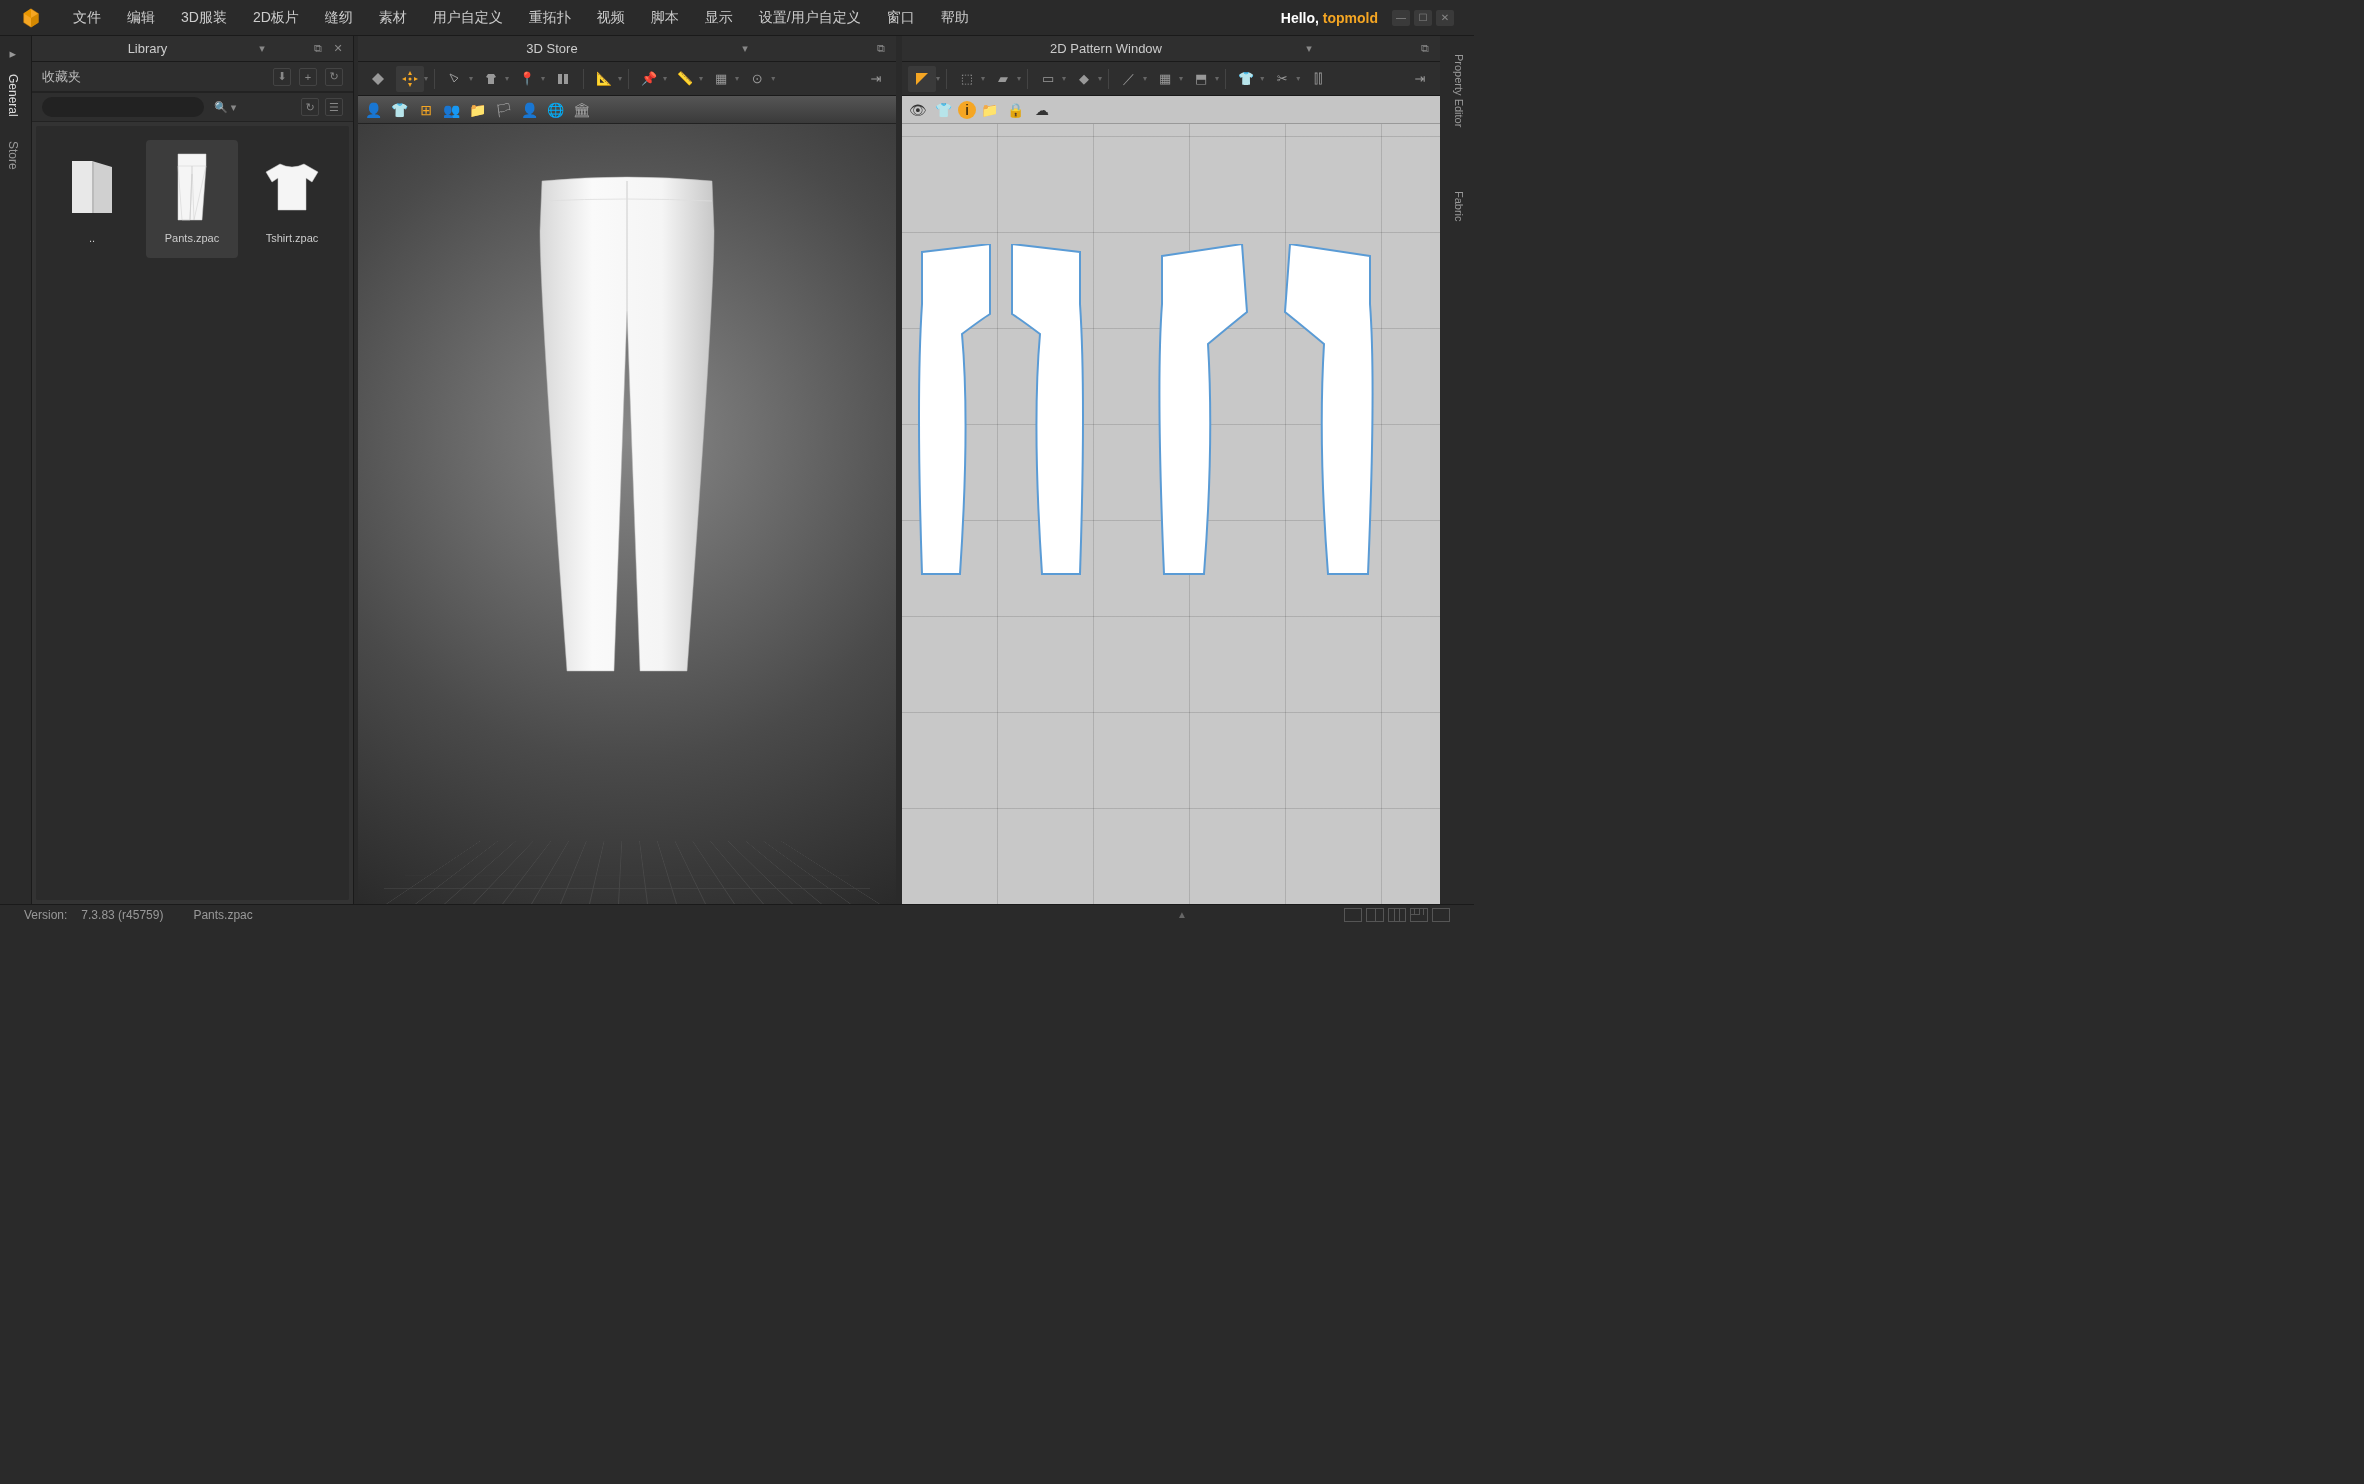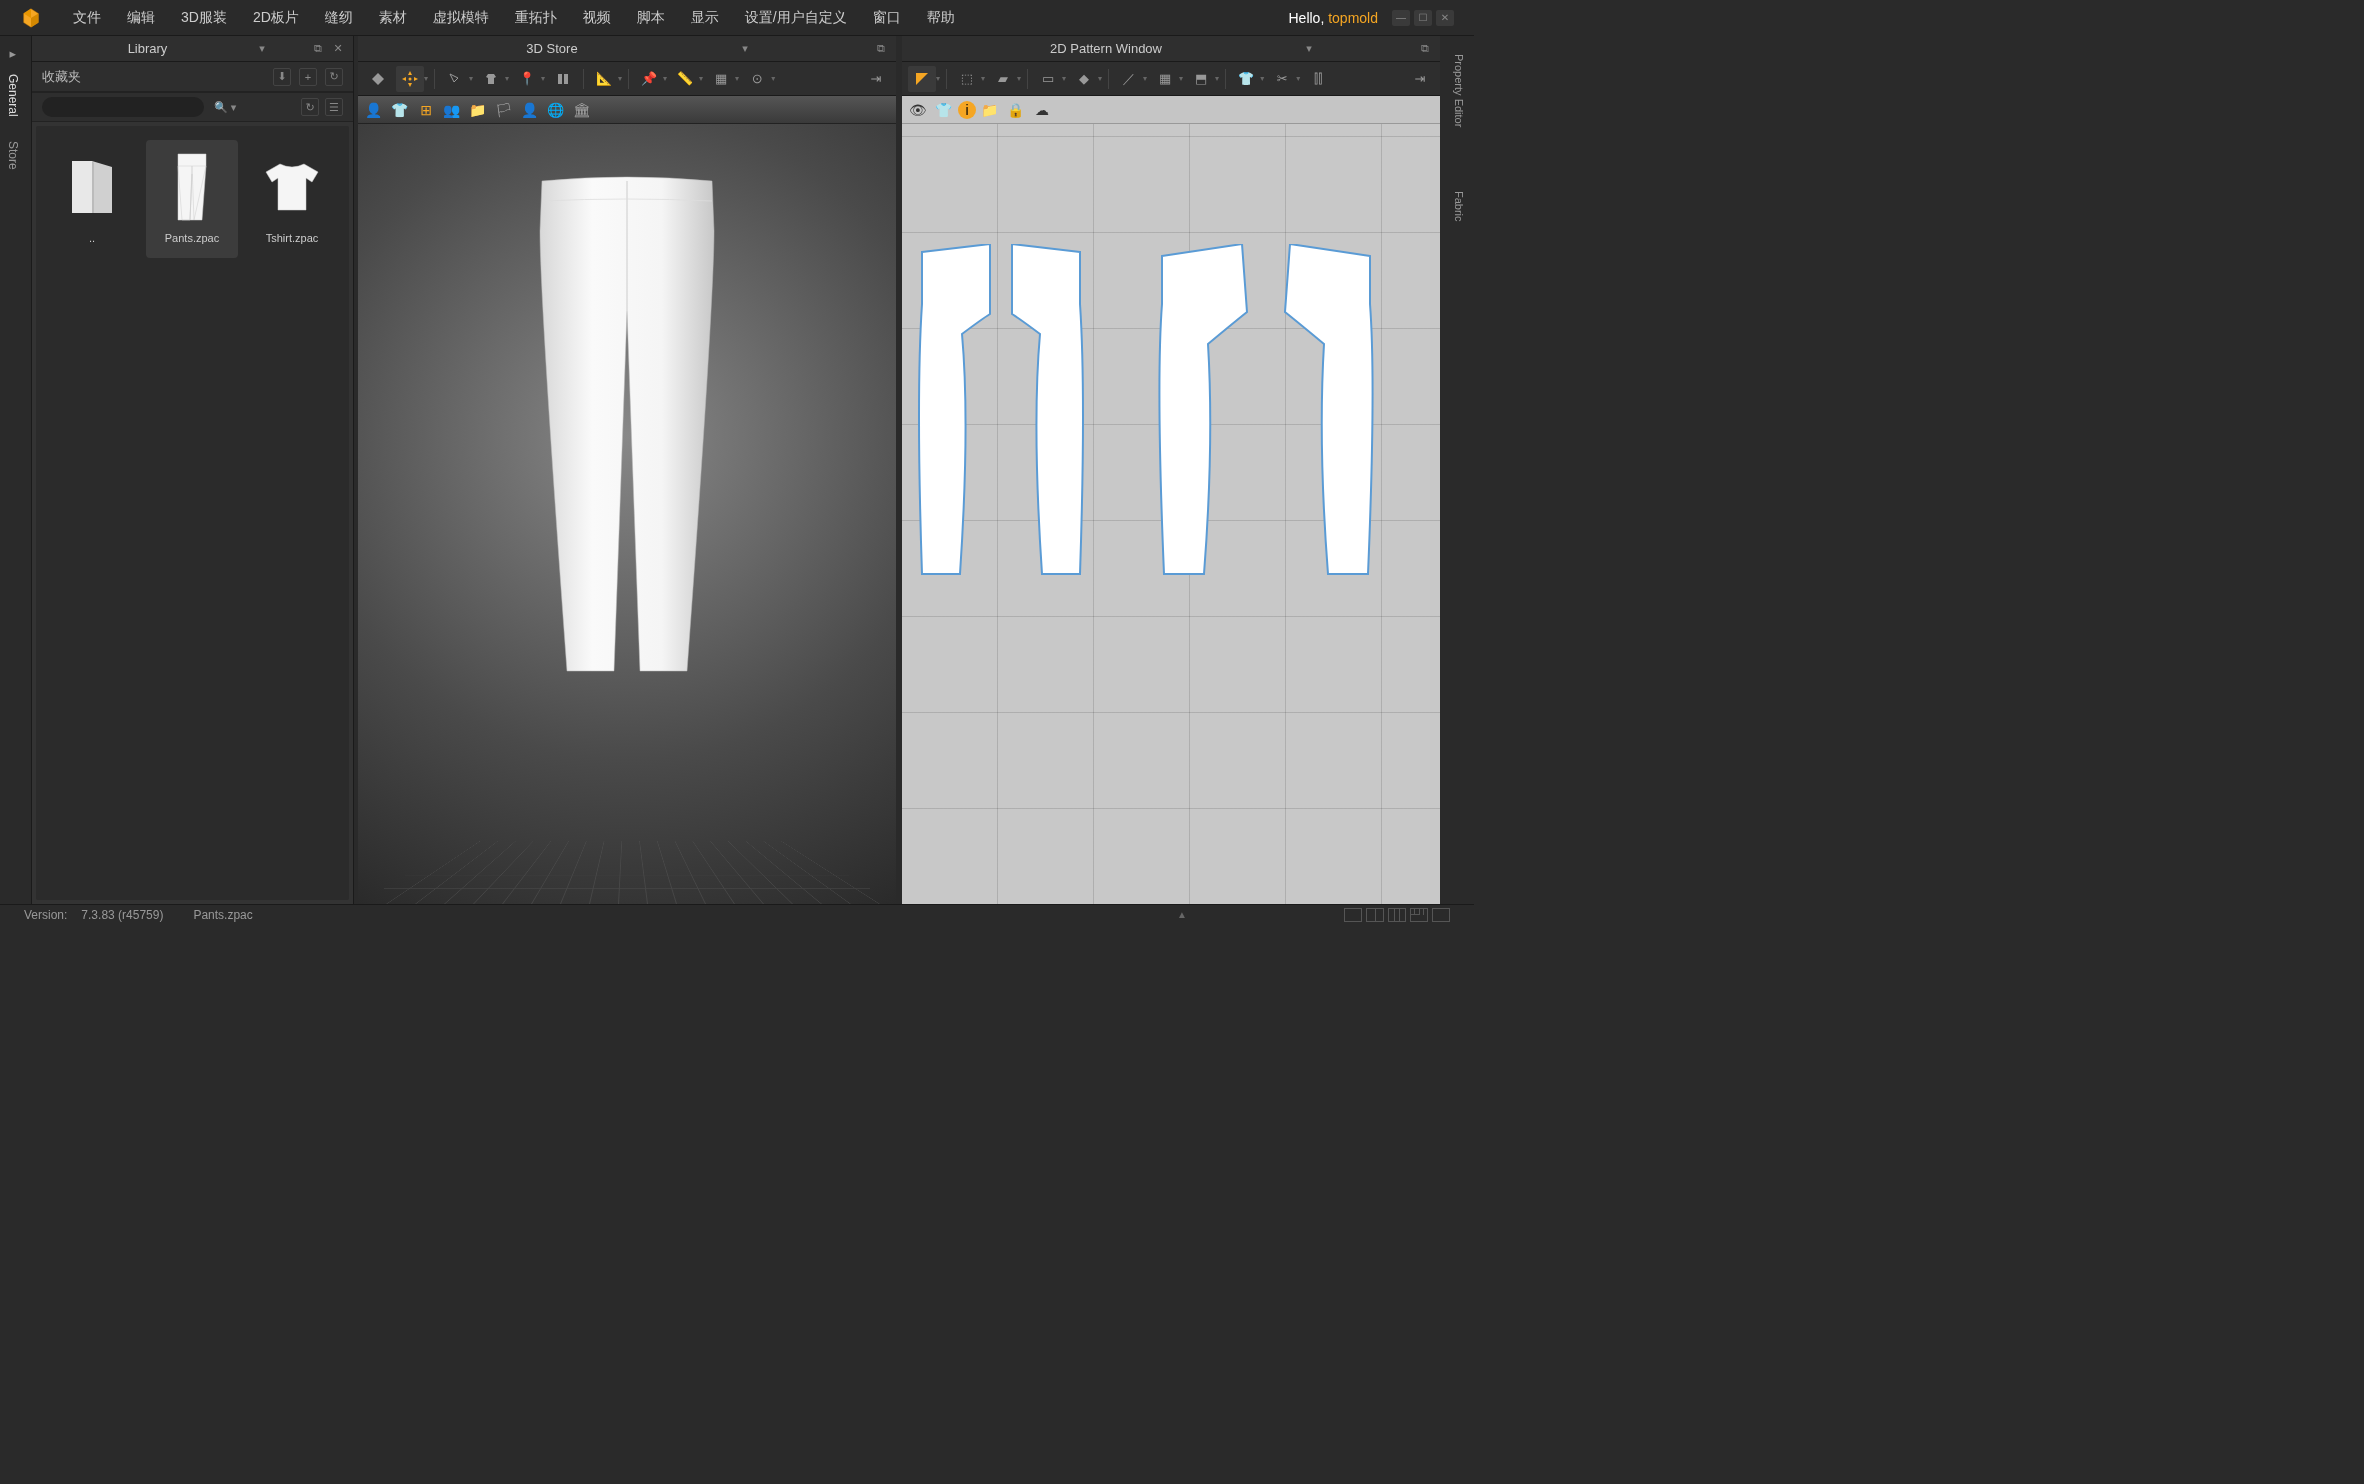--- a/index.html
+++ b/index.html
@@ -1,21 +1,21 @@
 <!DOCTYPE html>
 <html><head>
 <meta charset="utf-8">
 <style>
 * { margin:0; padding:0; box-sizing:border-box; font-family:"Segoe UI",Arial,sans-serif; }
 body { background:#2a2a2a; color:#aaa; font-size:13px; overflow:hidden; width:1474px; height:924px; }
 .menubar { height:36px; background:#2a2a2a; display:flex; align-items:center; padding:0 20px; border-bottom:1px solid #1a1a1a; }
 .logo { width:22px; height:22px; margin-right:18px; }
 .logo svg { width:100%; height:100%; }
 .menu-item { padding:0 13px; color:#ccc; font-size:14px; cursor:pointer; height:36px; display:flex; align-items:center; }
-.hello { margin-left:auto; color:#fff; font-weight:400; font-size:14px; }
+.hello { margin-left:auto; color:#fff; font-weight:700; font-size:14px; }
 .hello .user { color:#f5a623; }
 .window-controls { display:flex; gap:4px; margin-left:14px; }
 .window-btn { width:18px; height:16px; background:#3a3a3a; border-radius:2px; display:flex; align-items:center; justify-content:center; color:#888; font-size:10px; cursor:pointer; }
 
 .workspace { display:flex; height:868px; }
 .left-sidebar { width:32px; background:#2a2a2a; border-right:1px solid #1a1a1a; padding-top:6px; }
 .left-tab { writing-mode:vertical-rl; text-orientation:mixed; padding:12px 6px; color:#999; font-size:12px; cursor:pointer; text-align:center; }
 .left-tab.active { color:#ddd; }
 
 .library-panel { width:322px; background:#333; display:flex; flex-direction:column; border-right:1px solid #1a1a1a; }
@@ -88,21 +88,21 @@
         <path d="M12 2 L12 12 L4 7 Z" fill="#e69500"></path>
         <path d="M12 12 L20 7 L20 17 L12 22 Z" fill="#d48800"></path>
       </svg>
   </div>
   <div class="menu-item">文件</div>
   <div class="menu-item">编辑</div>
   <div class="menu-item">3D服装</div>
   <div class="menu-item">2D板片</div>
   <div class="menu-item">缝纫</div>
   <div class="menu-item">素材</div>
-  <div class="menu-item">虚拟模特</div>
+  <div class="menu-item">用户自定义</div>
   <div class="menu-item">重拓扑</div>
   <div class="menu-item">视频</div>
   <div class="menu-item">脚本</div>
   <div class="menu-item">显示</div>
   <div class="menu-item">设置/用户自定义</div>
   <div class="menu-item">窗口</div>
   <div class="menu-item">帮助</div>
   <div class="hello">
     <span>Hello, </span><span class="user">topmold</span>
   </div>

